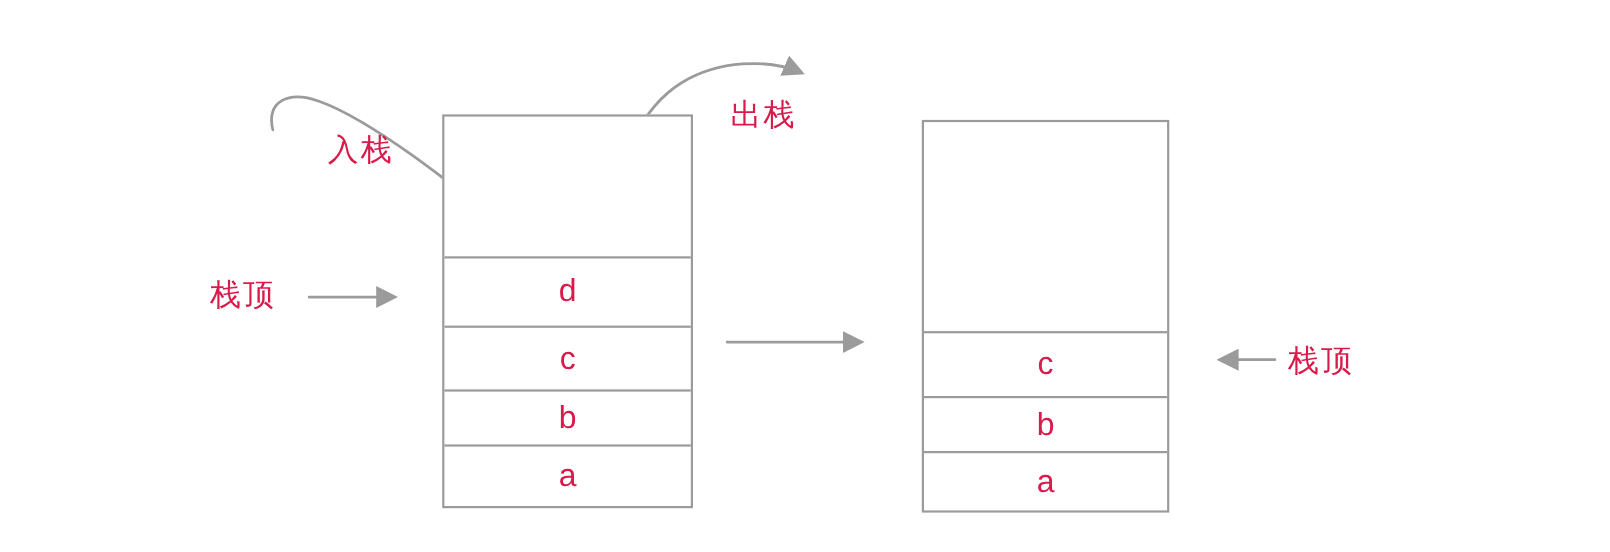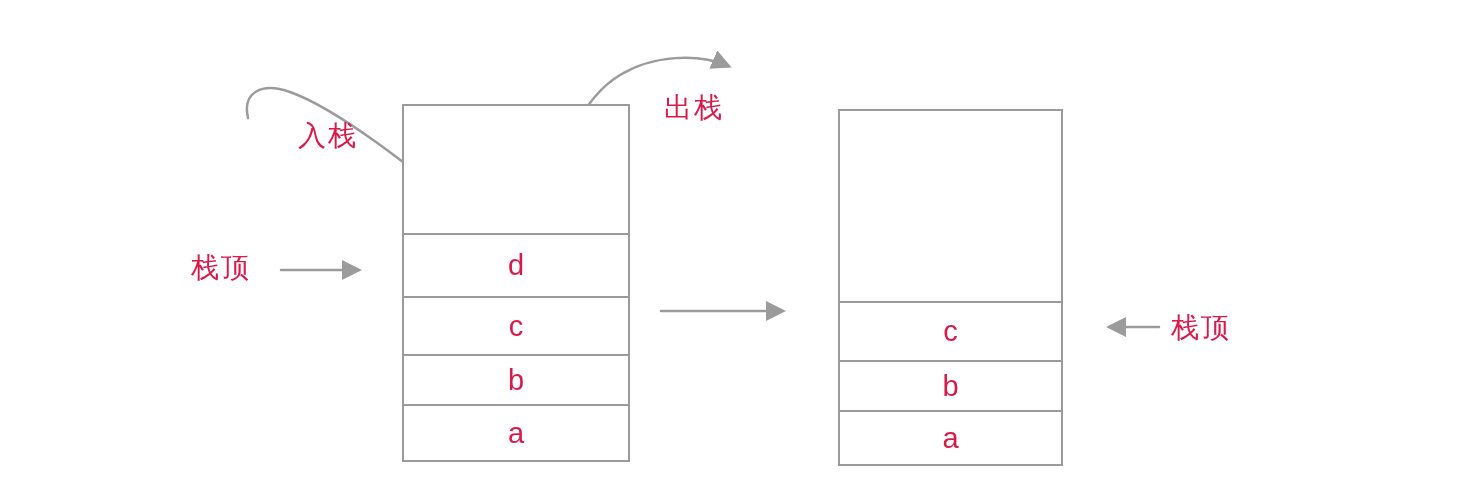--- a/index.html
+++ b/index.html
@@ -67,21 +67,21 @@
   .zh-label {
     position: absolute;
     color: #D81B4A;
     font-size: 28px;
     font-weight: 500;
     letter-spacing: 2px;
     white-space: nowrap;
     line-height: 1.15;
   }
   .label-push  { left: 270px; top: 120px; margin-left: 28px; }
-  .label-pop   { left: 664px; top: 92px; }
+  .label-pop   { left: 664px; top: 92px; font-family: Liberation Mono, monospace; }
   .label-top-left  { left: 191px; top: 252px; }
   .label-top-right { left: 1171px; top: 312px; }
 </style>
 </head>
 <body>
 
 <div class="canvas">
 
   <svg class="arrows-layer" width="1464" height="502" viewBox="0 0 1464 502" xmlns="http://www.w3.org/2000/svg">
     <defs>

